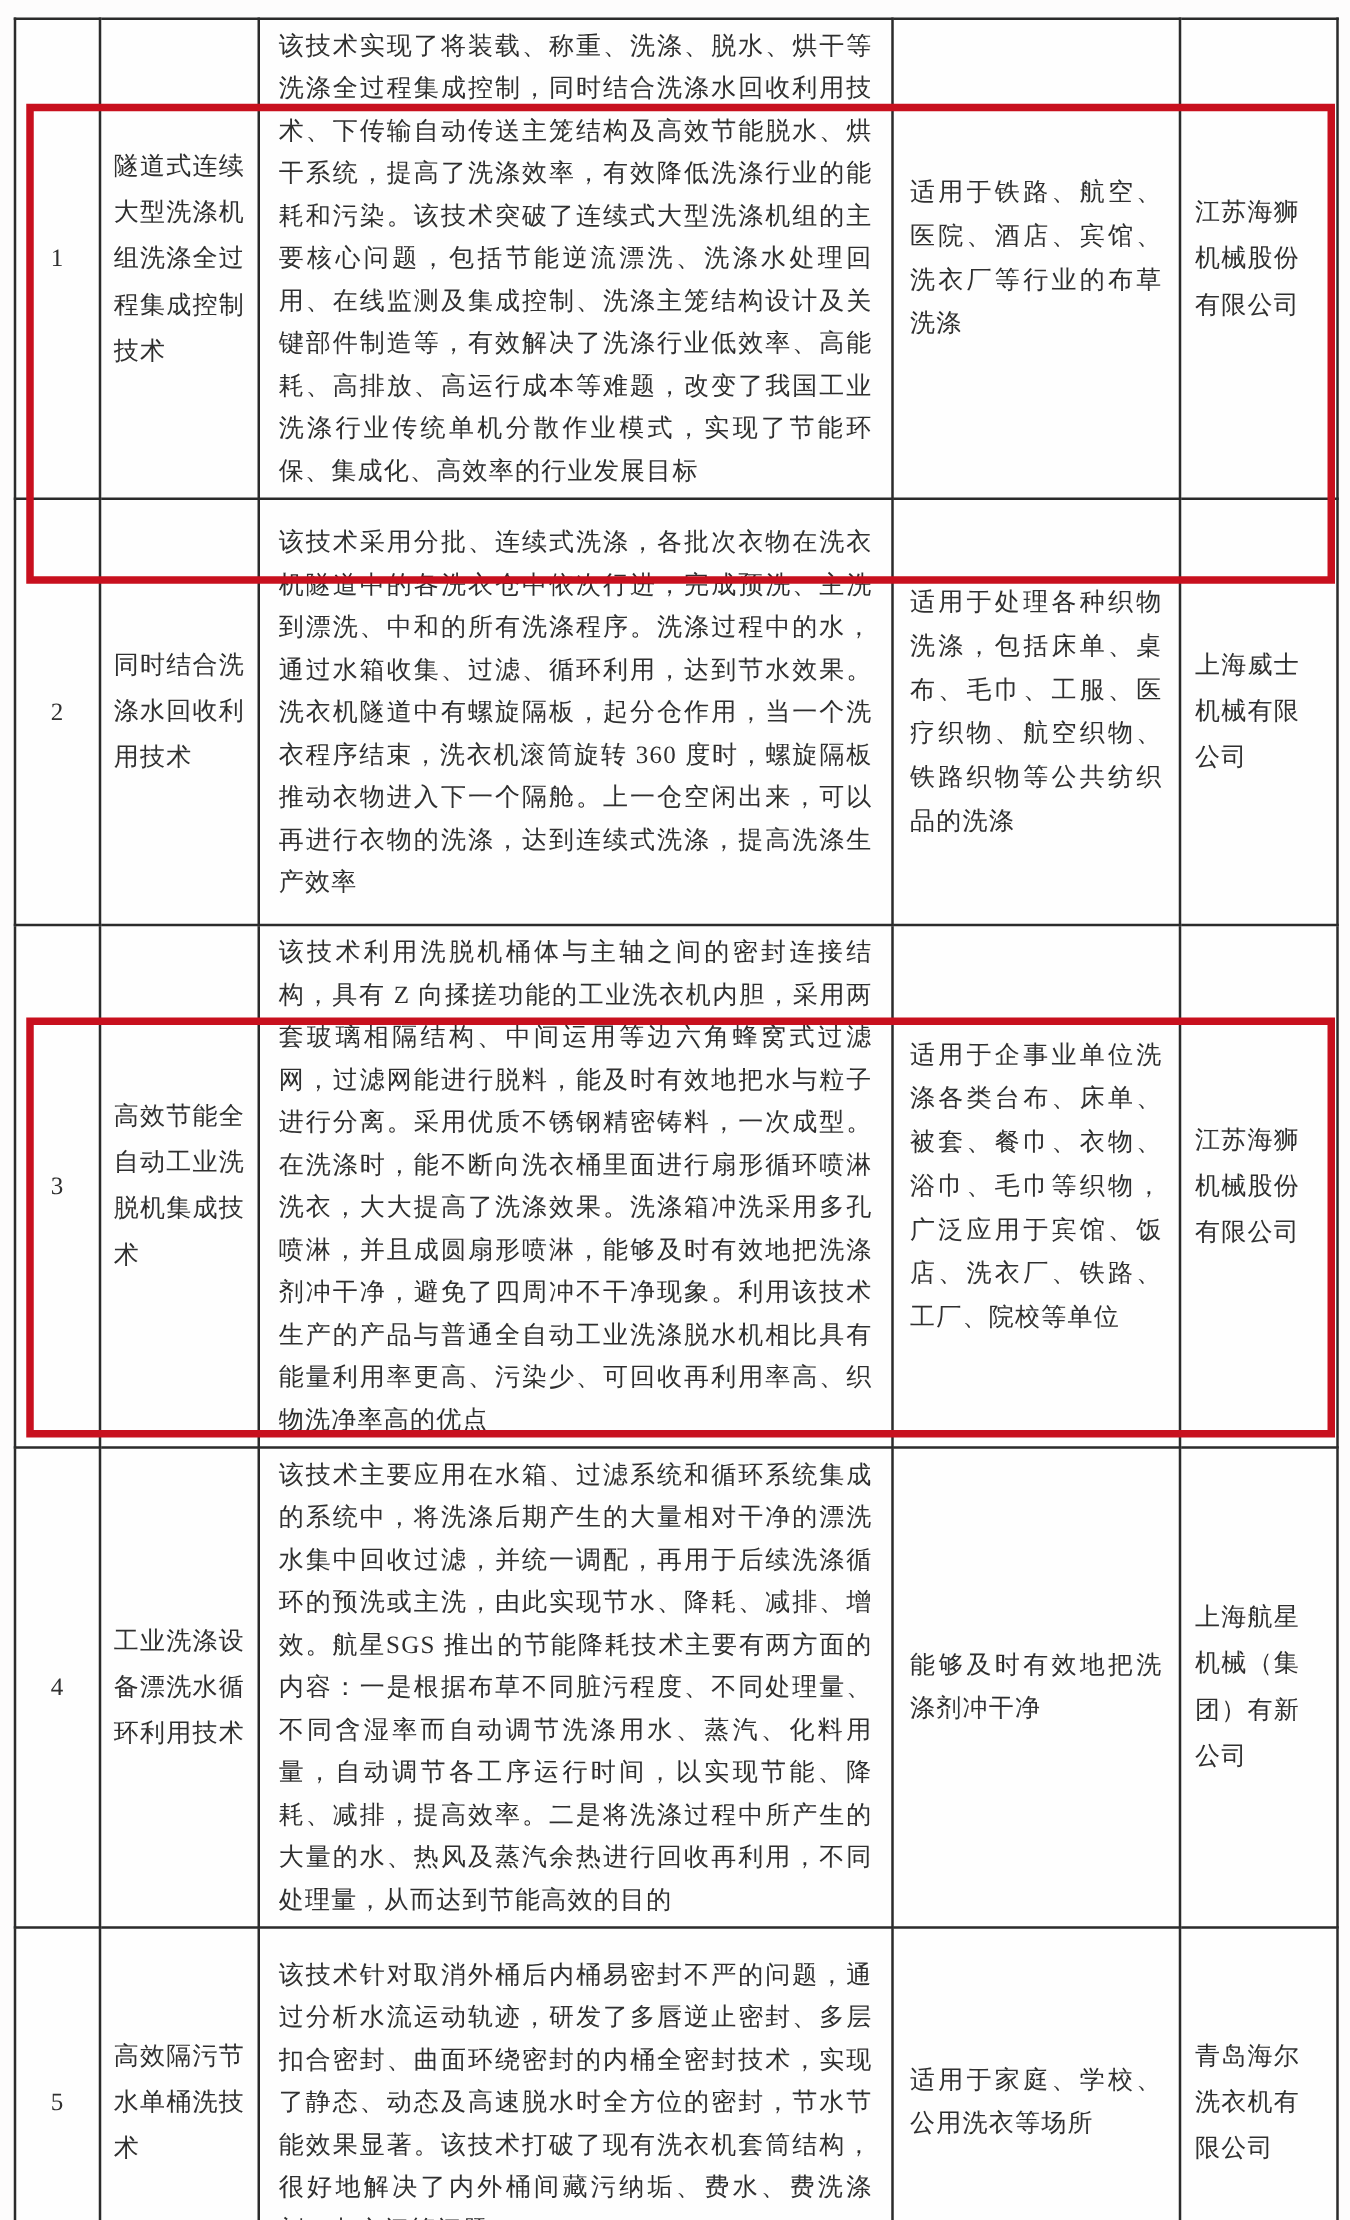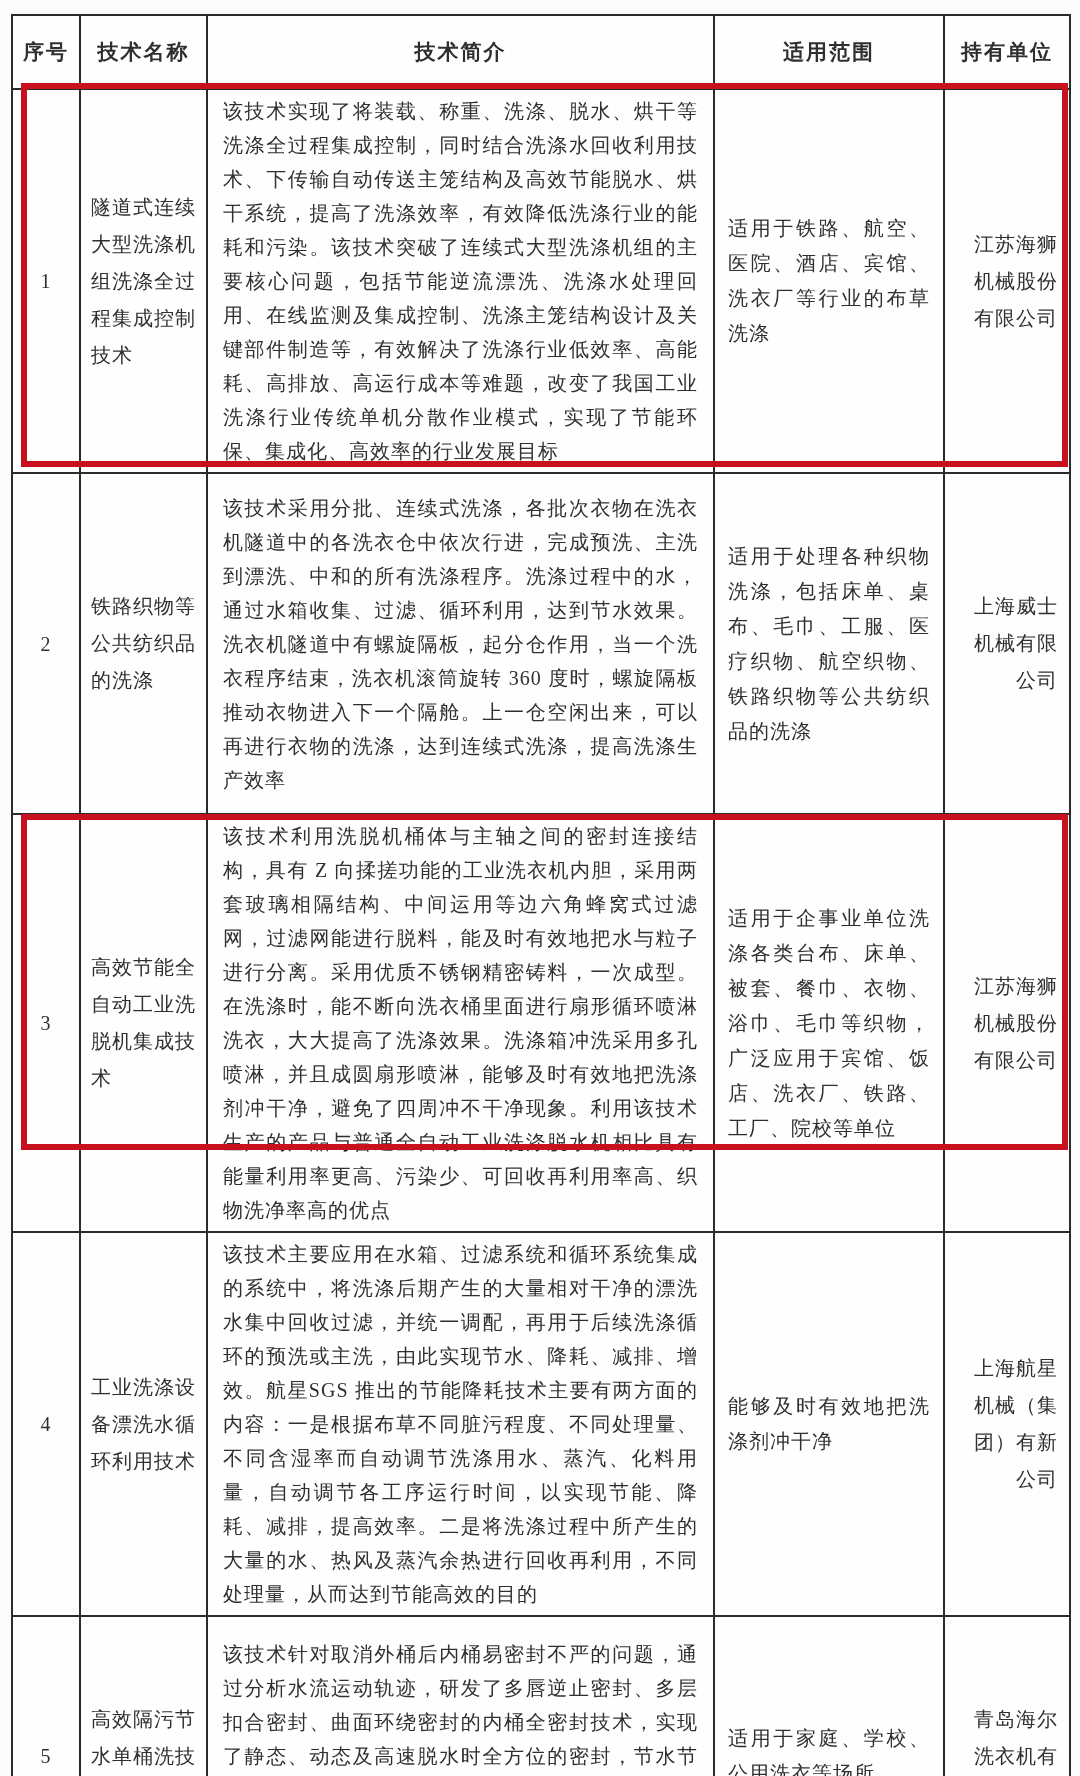--- a/index.html
+++ b/index.html
@@ -37,21 +37,21 @@
   tr.hdr{height:74px;}
   tr.r1{height:383px;}
   tr.r2{height:341px;}
   tr.r3{height:340px;}
   tr.r4{height:340px;}
   tr.r5{height:280px;}
   td.no{text-align:center;font-size:20px;}
   td.name{padding:0 10px;line-height:37px;text-align:justify;margin-top:33px;}
   td.intro{padding:4px 15px;text-align:justify;line-height:34px;margin-top:25px;}
   td.scope{padding:4px 13px;text-align:justify;line-height:35px;margin-top:24px;}
-  td.holder{padding:0 11px;line-height:37px;text-align:right;}
+  td.holder{padding:0 11px;line-height:37px;text-align:left;}
   .hl-box{
     position:absolute;
     left:21px;
     width:1047px;
     border:6px solid #c8101e;
     box-sizing:border-box;
     pointer-events:none;
     background:transparent;
   }
   .hl-box.b1{top:83px;height:384px;}
@@ -64,37 +64,30 @@
 
   <table class="tech-table">
     <colgroup>
       <col style="width:68px">
       <col style="width:127px">
       <col style="width:507px">
       <col style="width:230px">
       <col style="width:126px">
     </colgroup>
     <tbody>
-        <tr class="hdr">
-      <th>序号</th>
-      <th>技术名称</th>
-      <th>技术简介</th>
-      <th>适用范围</th>
-      <th>持有单位</th>
-    </tr>
     <tr class="r1">
       <td class="no">1</td>
       <td class="name">隧道式连续大型洗涤机组洗涤全过程集成控制技术</td>
       <td class="intro">该技术实现了将装载、称重、洗涤、脱水、烘干等洗涤全过程集成控制，同时结合洗涤水回收利用技术、下传输自动传送主笼结构及高效节能脱水、烘干系统，提高了洗涤效率，有效降低洗涤行业的能耗和污染。该技术突破了连续式大型洗涤机组的主要核心问题，包括节能逆流漂洗、洗涤水处理回用、在线监测及集成控制、洗涤主笼结构设计及关键部件制造等，有效解决了洗涤行业低效率、高能耗、高排放、高运行成本等难题，改变了我国工业洗涤行业传统单机分散作业模式，实现了节能环保、集成化、高效率的行业发展目标</td>
       <td class="scope">适用于铁路、航空、医院、酒店、宾馆、洗衣厂等行业的布草洗涤</td>
       <td class="holder">江苏海狮机械股份有限公司</td>
     </tr>
     <tr class="r2">
       <td class="no">2</td>
-      <td class="name">铁路织物等公共纺织品的洗涤</td>
+      <td class="name">同时结合洗涤水回收利用技术</td>
       <td class="intro">该技术采用分批、连续式洗涤，各批次衣物在洗衣机隧道中的各洗衣仓中依次行进，完成预洗、主洗到漂洗、中和的所有洗涤程序。洗涤过程中的水，通过水箱收集、过滤、循环利用，达到节水效果。洗衣机隧道中有螺旋隔板，起分仓作用，当一个洗衣程序结束，洗衣机滚筒旋转 360 度时，螺旋隔板推动衣物进入下一个隔舱。上一仓空闲出来，可以再进行衣物的洗涤，达到连续式洗涤，提高洗涤生产效率</td>
       <td class="scope">适用于处理各种织物洗涤，包括床单、桌布、毛巾、工服、医疗织物、航空织物、铁路织物等公共纺织品的洗涤</td>
       <td class="holder">上海威士机械有限公司</td>
     </tr>
     <tr class="r3">
       <td class="no">3</td>
       <td class="name">高效节能全自动工业洗脱机集成技术</td>
       <td class="intro">该技术利用洗脱机桶体与主轴之间的密封连接结构，具有 Z 向揉搓功能的工业洗衣机内胆，采用两套玻璃相隔结构、中间运用等边六角蜂窝式过滤网，过滤网能进行脱料，能及时有效地把水与粒子进行分离。采用优质不锈钢精密铸料，一次成型。在洗涤时，能不断向洗衣桶里面进行扇形循环喷淋洗衣，大大提高了洗涤效果。洗涤箱冲洗采用多孔喷淋，并且成圆扇形喷淋，能够及时有效地把洗涤剂冲干净，避免了四周冲不干净现象。利用该技术生产的产品与普通全自动工业洗涤脱水机相比具有能量利用率更高、污染少、可回收再利用率高、织物洗净率高的优点</td>
       <td class="scope">适用于企事业单位洗涤各类台布、床单、被套、餐巾、衣物、浴巾、毛巾等织物，广泛应用于宾馆、饭店、洗衣厂、铁路、工厂、院校等单位</td>
       <td class="holder">江苏海狮机械股份有限公司</td>

